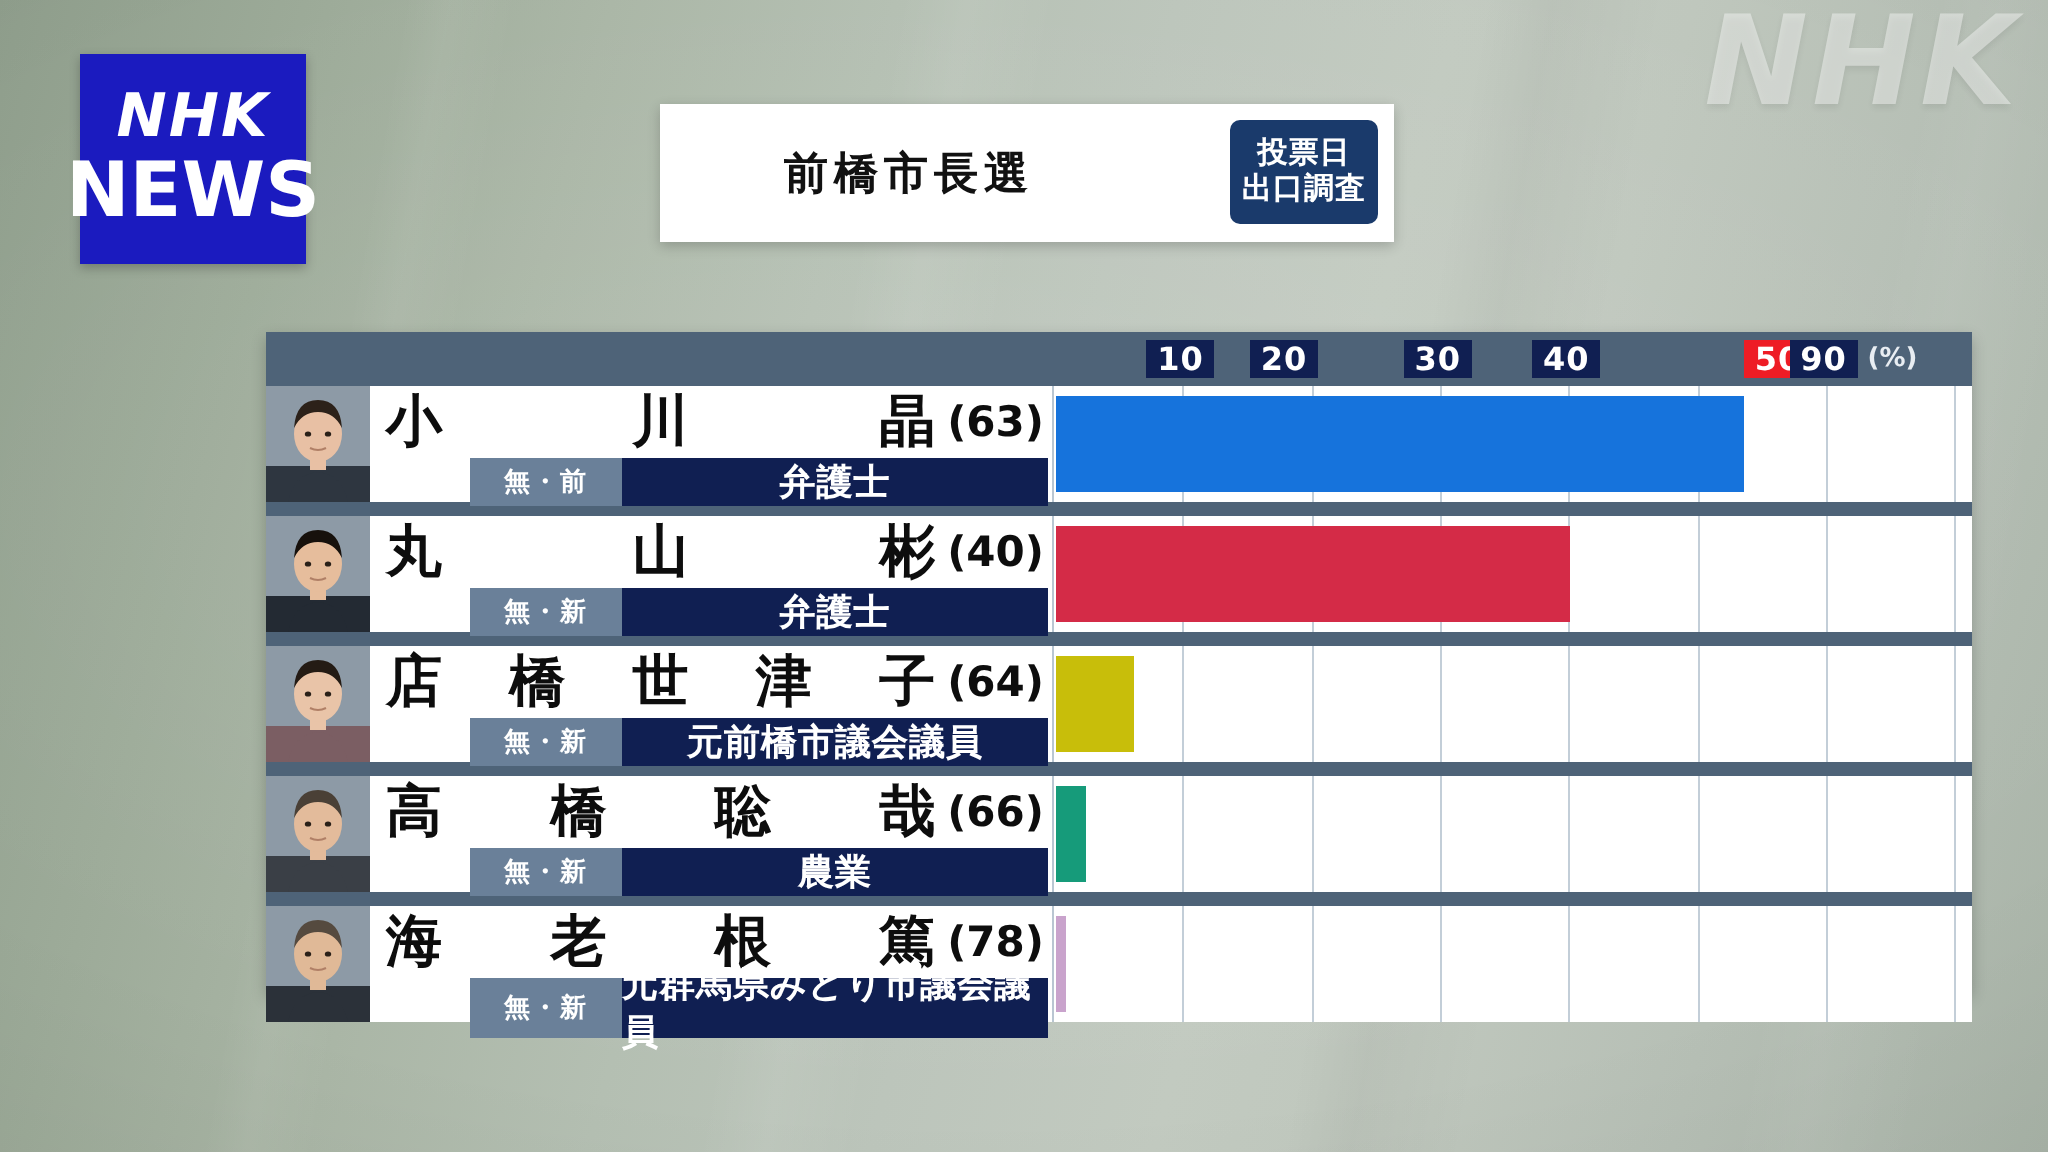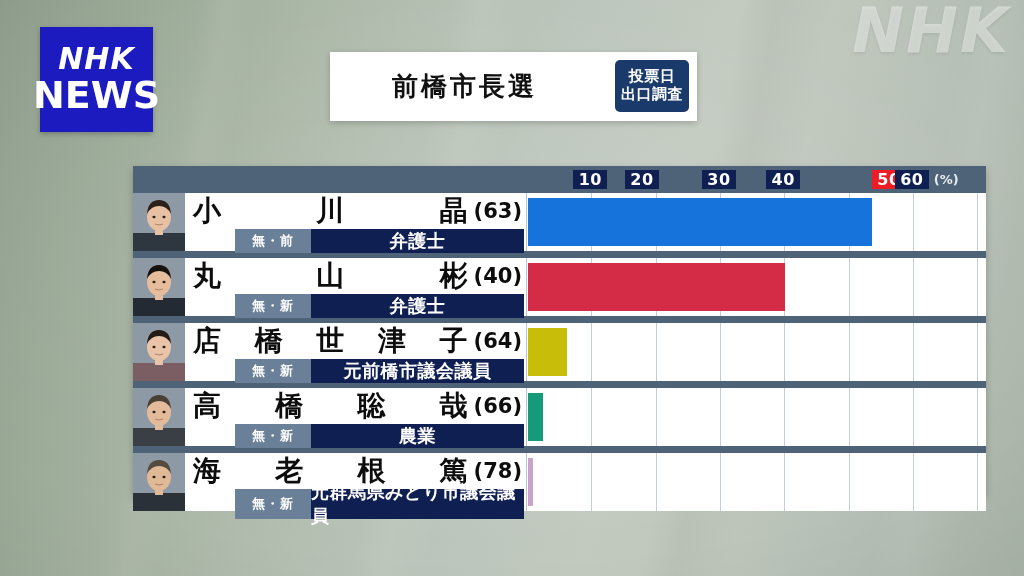--- a/index.html
+++ b/index.html
@@ -97,21 +97,21 @@
     left: 330px;
     top: 52px;
     width: 367px;
     height: 69px;
     background: #ffffff;
     box-shadow: 0 2px 6px rgba(0,0,0,0.20);
     display: flex;
     align-items: center;
   }
   #title-text {
-    font-size: 26px;
+    font-size: 22px;
     font-weight: bold;
     color: #111111;
     letter-spacing: 3px;
     margin-left: 62px;
   }
   #title-badge {
     position: absolute;
     right: 8px;
     top: 8px;
     width: 74px;
@@ -306,21 +306,21 @@
   </div>
 </div>
 
 <div id="panel">
   <div id="axis-bar">
       <div class="axis-tick" style="left: 440.3px;">10</div>
       <div class="axis-tick" style="left: 492px;">20</div>
       <div class="axis-tick" style="left: 568.9px;">30</div>
       <div class="axis-tick" style="left: 633.2px;">40</div>
       <div class="axis-tick hl" style="left: 707px; margin-left: 32px;">50</div>
-      <div class="axis-tick" style="left: 761.8px;">60</div>
+      <div class="axis-tick" style="left: 761.8px;">90</div>
       <div id="axis-unit" style="left: 800.8px;">(%)</div>
     </div>
   <div id="rows">
       <div class="row">
         <div class="cand">
           <div class="photo">
             <svg class="face" viewBox="0 0 52 58" preserveAspectRatio="none" aria-hidden="true">
               <rect x="0" y="0" width="52" height="58" fill="#8d9aa6"></rect>
               <rect x="0" y="40" width="52" height="18" fill="#2e3640"></rect>
               <path d="M11 58 Q14 44 26 43 Q38 44 41 58 Z" fill="#2e3640"></path>

